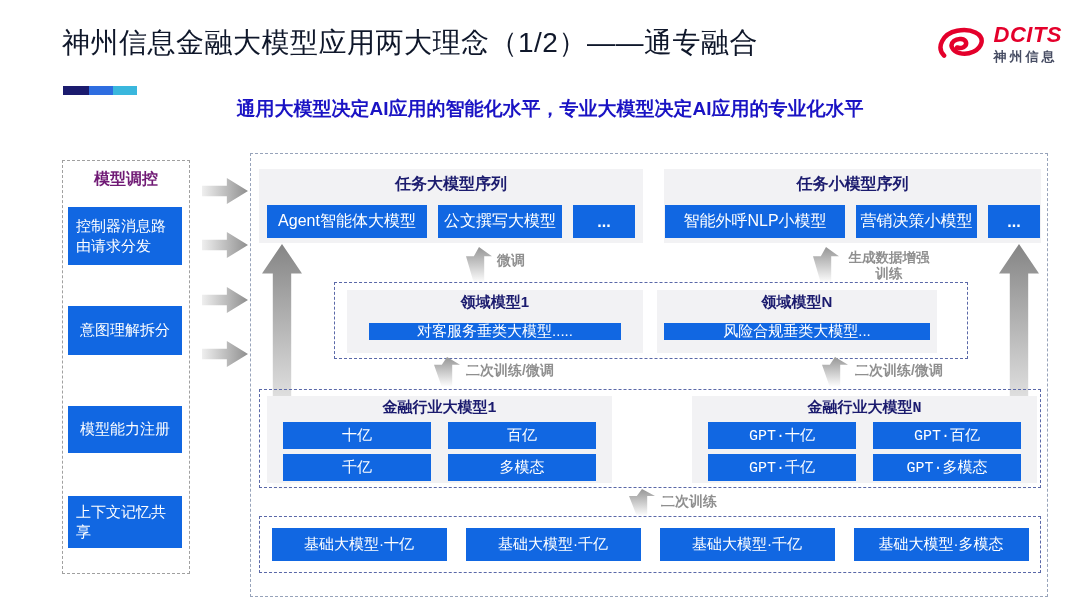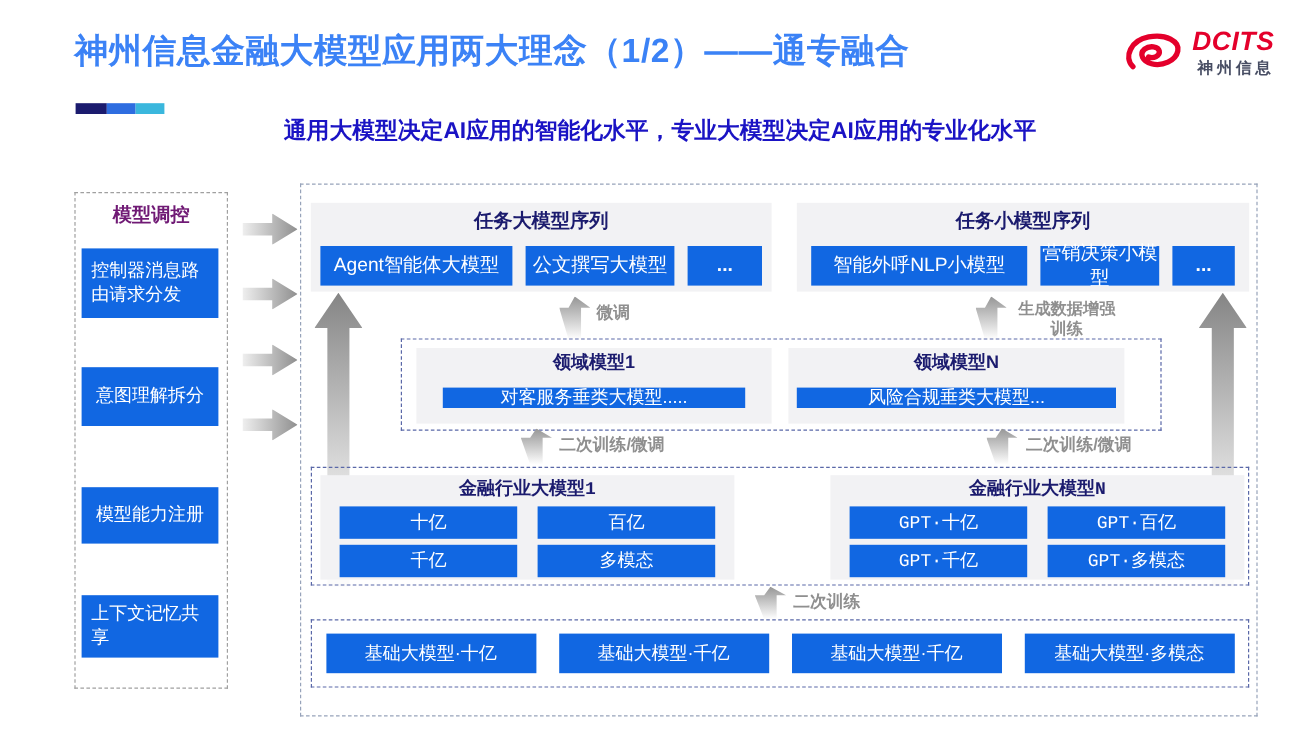--- a/index.html
+++ b/index.html
@@ -1,31 +1,31 @@
 <!DOCTYPE html>
 <html><head>
 <meta charset="utf-8">
 <style>
   html,body{margin:0;padding:0;background:#ffffff;}
   body{font-family:"Liberation Sans","DejaVu Sans",sans-serif;}
   .slide{position:relative;width:1080px;height:608px;background:#ffffff;overflow:hidden;}
 
   
-  .title{position:absolute;left:62px;top:24px;font-size:28px;font-weight:bold;color:#3b82f6;letter-spacing:0.5px;white-space:nowrap;text-align:center;}
+  .title{position:absolute;left:62px;top:24px;font-size:28px;font-weight:normal;color:#0f172a;letter-spacing:0.5px;white-space:nowrap;text-align:center;}
   .accent-bar{position:absolute;left:63px;top:86px;display:flex;height:9px;}
   .accent-bar span{display:block;height:9px;}
   .acc-navy{width:26px;background:#1b1b6e;}
   .acc-blue{width:24px;background:#2e6de0;}
   .acc-cyan{width:24px;background:#3ab7dd;}
   .subtitle{position:absolute;left:140px;top:96px;width:820px;text-align:center;font-size:19px;font-weight:bold;color:#1a13c4;}
 
   .logo{position:absolute;right:18px;top:24px;display:flex;align-items:center;}
   .logo svg{width:52px;height:42px;margin-right:6px;}
   .logo-brand{font-size:22px;font-weight:bold;font-style:italic;color:#e4002b;letter-spacing:0.5px;line-height:22px;}
-  .logo-company{font-size:13px;font-weight:bold;color:#474d63;letter-spacing:3px;margin-top:2px;text-align:right;}
+  .logo-company{font-size:13px;font-weight:bold;color:#474d63;letter-spacing:3px;margin-top:2px;}
 
   
   .sidebar{position:absolute;left:62px;top:160px;width:128px;height:414px;border:1.5px dashed #a0a0a0;box-sizing:border-box;}
   .sidebar-title{position:absolute;left:0;top:8px;width:100%;text-align:center;font-size:16px;font-weight:bold;color:#701a75;}
   .side-item{position:absolute;left:5px;width:114px;background:#1167e2;color:#fff;font-size:15px;text-align:left;display:flex;align-items:center;justify-content:center;line-height:1.35;padding:0 8px;box-sizing:border-box;}
   .si-0{top:46px;height:58px;}
   .si-1{top:145px;height:49px;}
   .si-2{top:245px;height:47px;}
   .si-3{top:335px;height:52px;}
 
@@ -41,21 +41,21 @@
   .panel{position:absolute;background:#f2f2f4;}
   .ptitle{position:absolute;left:0;width:100%;text-align:center;font-weight:bold;color:#1b1b6e;}
 
   .task-large{left:8px;top:15px;width:384px;height:74px;}
   .task-small{left:413px;top:15px;width:377px;height:74px;}
   .task-title{top:5px;font-size:16px;}
   .task-btn-row{position:absolute;left:0;top:36px;width:100%;display:flex;justify-content:center;gap:11px;}
   .btn{background:#1167e2;color:#ffffff;display:flex;align-items:center;justify-content:center;font-size:15px;text-align:center;}
   .task-btn{height:33px;font-size:16px;}
   .tb-w1{width:160px;} .tb-w2{width:124px;} .tb-w3{width:62px;font-weight:bold;}
-  .sb-w1{width:180px;} .sb-w2{width:99px;} .sb-w3{width:52px;font-weight:bold;}
+  .sb-w1{width:180px;} .sb-w2{width:121px;} .sb-w3{width:52px;font-weight:bold;}
 
   
   .uparrow-big{position:absolute;width:40px;height:245px;top:90px;
     clip-path:polygon(50% 0,100% 12%,73% 12%,73% 100%,27% 100%,27% 12%,0 12%);
     background:linear-gradient(to bottom,#858585,#a9a9a9 25%,#dedede 62%,#fbfbfb 95%);}
   .ua-left{left:11px;} .ua-right{left:748px;}
 
   
   .uparrow-sm{position:absolute;
     clip-path:polygon(50% 0,100% 26%,70% 26%,70% 100%,30% 100%,0 26%,30% 26%);

